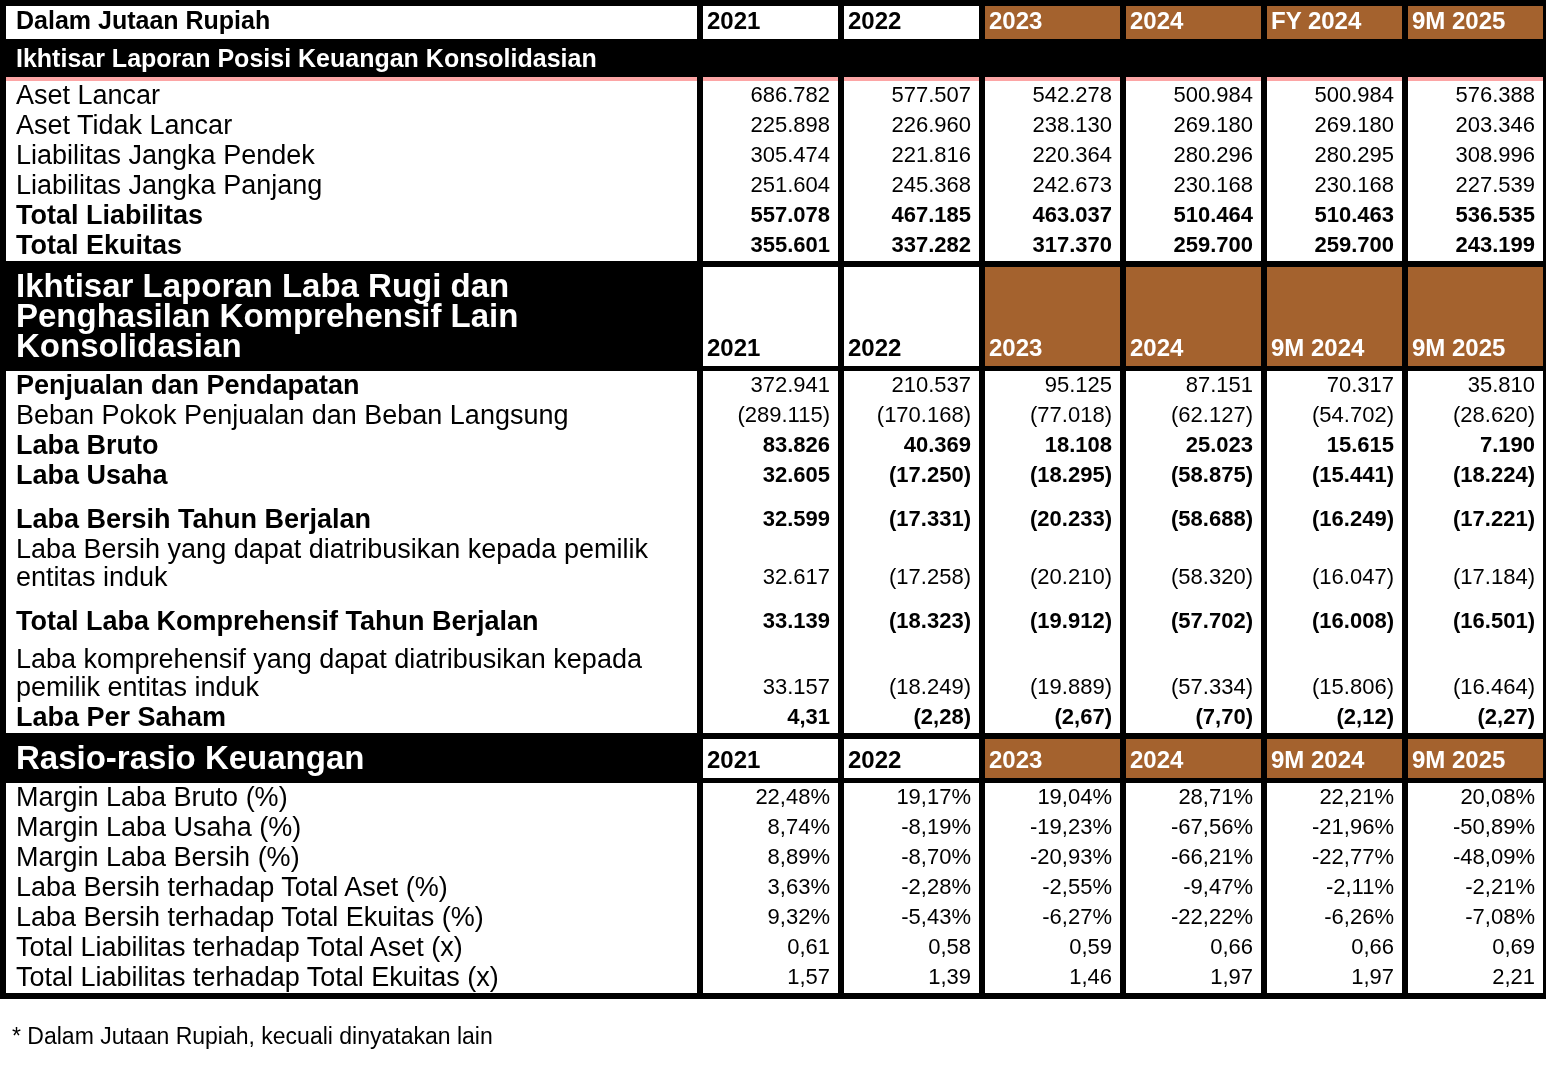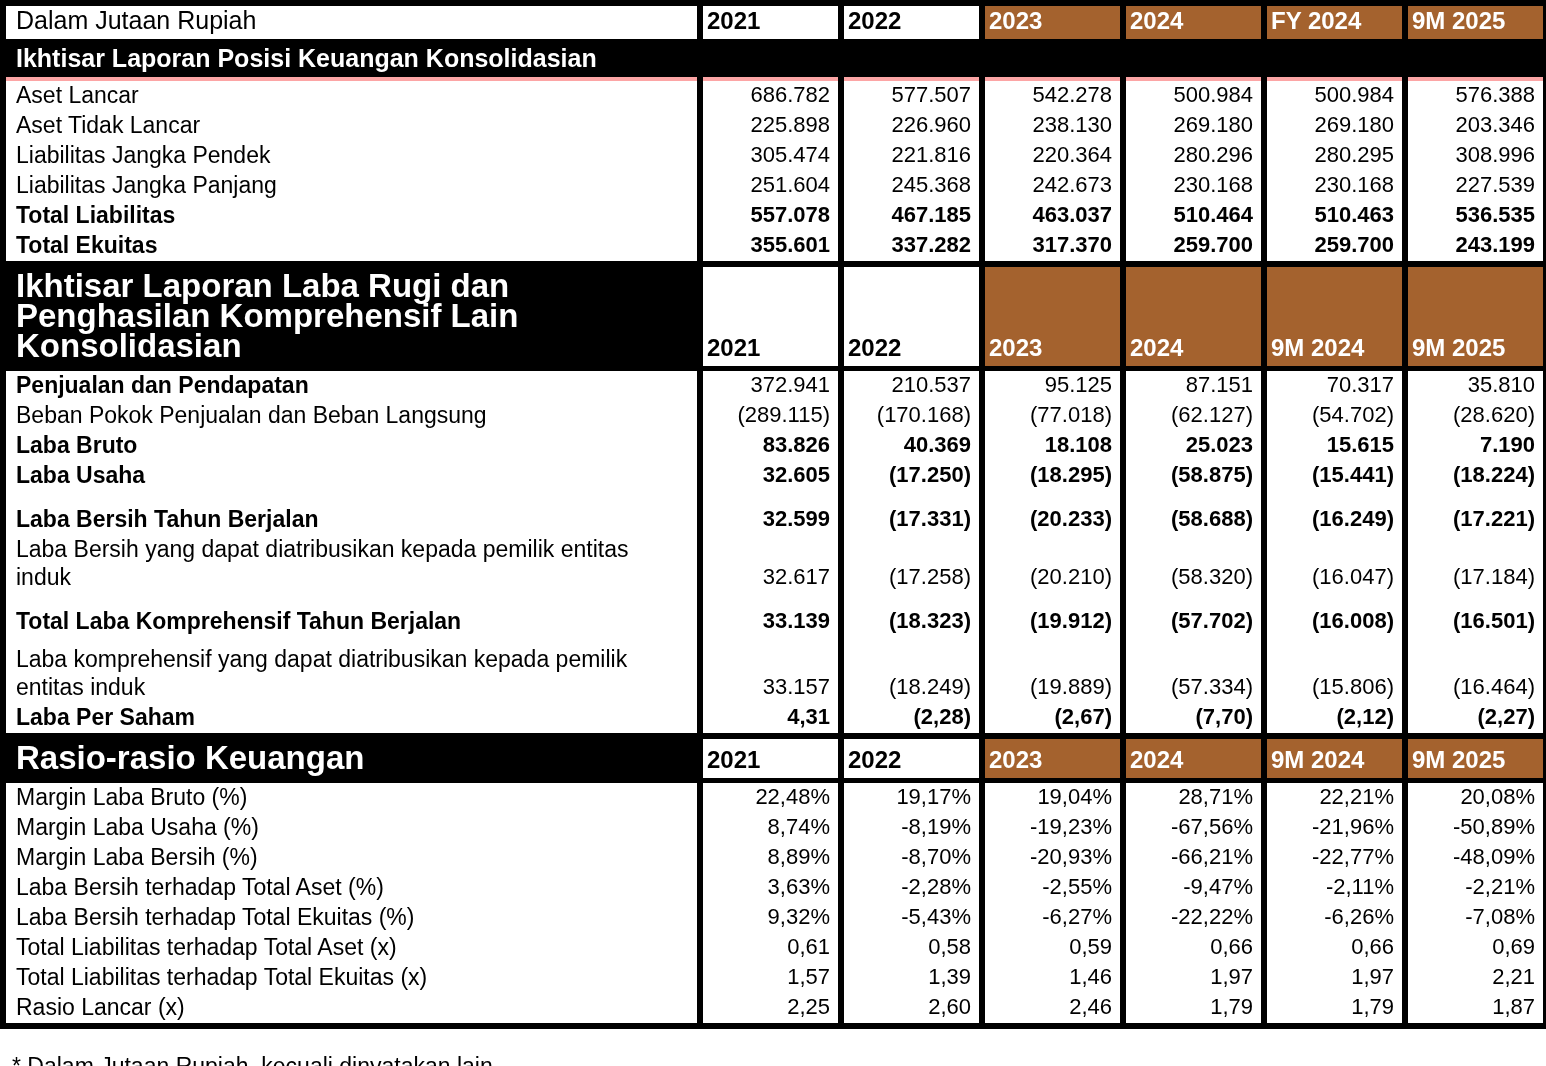--- a/index.html
+++ b/index.html
@@ -3,25 +3,25 @@
 <meta charset="utf-8">
 <style>
   :root{ --accent:#A4622E; --bar:#000000; }
   html,body{margin:0;padding:0;background:#ffffff;}
   body{width:1546px;height:1066px;font-family:"Liberation Sans","DejaVu Sans",sans-serif;color:#000;}
   table{border-collapse:collapse;width:1546px;table-layout:fixed;border:6px solid #000;}
   col.c-label{width:697px;}
   col.c-val{width:141px;}
   th,td{border-left:6px solid #000;border-right:6px solid #000;vertical-align:bottom;overflow:hidden;box-sizing:border-box;}
   thead th{border-bottom:5px solid #000;height:36px;}
-  .unit-cell{font-size:25px;font-weight:normal;text-align:left;padding:0 10px 4px 10px;}
+  .unit-cell{font-size:25px;font-weight:bold;text-align:left;padding:0 10px 4px 10px;}
   .yr{font-size:24px;font-weight:bold;text-align:left;padding:0 8px 4px 4px;white-space:nowrap;}
   .accent{background:var(--accent);color:#fff;}
   .plain{background:#fff;color:#000;}
-  .lbl{text-align:left;padding:0 8px 2px 10px;font-size:23px;line-height:28px;}
+  .lbl{text-align:left;padding:0 8px 2px 10px;font-size:27px;line-height:28px;}
   .val{text-align:right;padding:0 8px 2px 4px;font-size:22px;line-height:28px;white-space:nowrap;}
   .b{font-weight:bold;}
   tr.data td{height:28px;}
   tr.secbar td{background:var(--bar);color:#fff;font-weight:bold;font-size:25px;height:32px;padding-bottom:5px;border-top:5px solid #000;border-bottom:4px solid #fca5a5;}
   tr.sechdr td{border-top:6px solid #000;border-bottom:5px solid #000;}
   tr.sechdr .sec-title-cell{background:var(--bar);color:#fff;font-weight:bold;font-size:33px;line-height:30px;padding-top:4px;padding-bottom:5px;}
   tr.sechdr.tall td{height:68px;}
   tr.sechdr.short td{height:32px;}
   tr.sp-top td{padding-top:14px;}
   tr.sp-tb td{padding-top:14px;padding-bottom:10px;}
@@ -265,25 +265,16 @@
         </tr>
         <tr class="data">
           <td class="lbl">Total Liabilitas terhadap Total Ekuitas (x)</td>
           <td class="val">1,57</td>
           <td class="val">1,39</td>
           <td class="val">1,46</td>
           <td class="val">1,97</td>
           <td class="val">1,97</td>
           <td class="val">2,21</td>
         </tr>
-        <tr class="data">
-          <td class="lbl">Rasio Lancar (x)</td>
-          <td class="val">2,25</td>
-          <td class="val">2,60</td>
-          <td class="val">2,46</td>
-          <td class="val">1,79</td>
-          <td class="val">1,79</td>
-          <td class="val">1,87</td>
-        </tr>
       </tbody>
   </table>
   <div class="footnote">* Dalam Jutaan Rupiah, kecuali dinyatakan lain</div>
 </div>
 
 </body></html>

